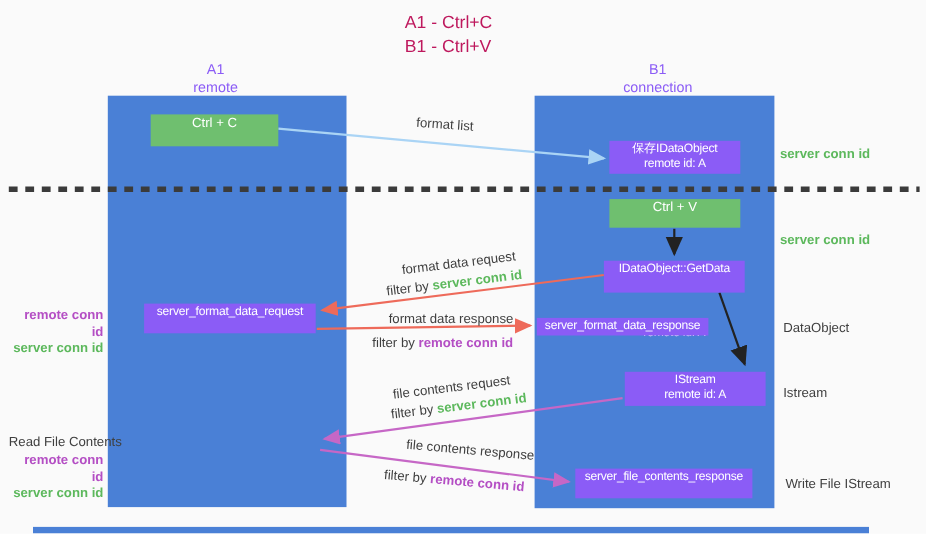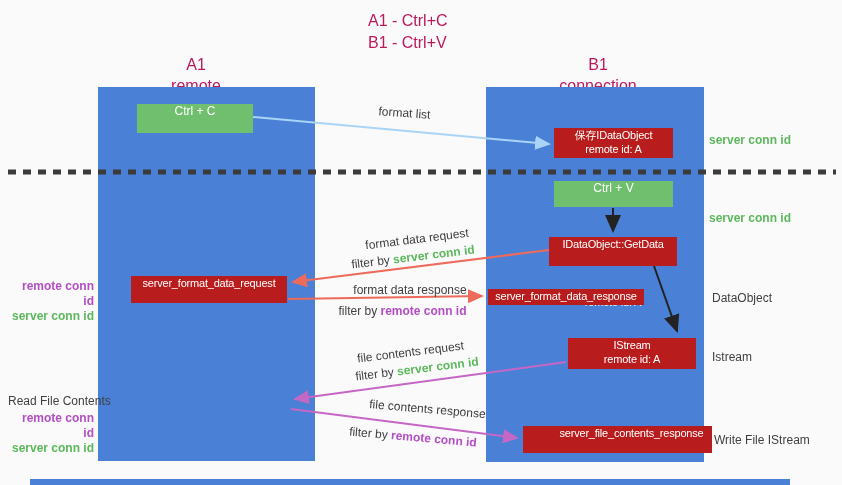--- a/index.html
+++ b/index.html
@@ -3,28 +3,28 @@
 <meta charset="utf-8">
 <style>
   html,body { margin:0; padding:0; }
   .canvas {
     position:relative; width:842px; height:485px;
     background:#fafafa; overflow:hidden;
     font-family:"Liberation Sans", sans-serif; color:#3f3f3f;
   }
   .abs { position:absolute; }
   .title { font-size:16px; line-height:1.35; color:#be185d; }
-  .lane-hdr { text-align:center; font-size:16px; line-height:1.3; color:#be185d; }
+  .lane-hdr { text-align:center; font-size:13px; line-height:1.3; color:#8b5cf6; }
   .lane { background:#4a80d6; }
   .node {
     display:flex; flex-direction:column; align-items:center; justify-content:flex-start;
     color:#fff; font-size:11px; line-height:1.3; text-align:center; white-space:nowrap;
   }
   .node.green { background:#6fbf6f; font-size:12px; }
-  .node.orange { background:#b91c1c; letter-spacing:-0.2px; }
+  .node.orange { background:#8b5cf6; letter-spacing:-0.2px; }
   .lbl { font-size:12px; white-space:nowrap; }
   .green-t { color:#5cb85c; font-weight:bold; }
   .purple-t { color:#b44ec4; font-weight:bold; }
   .conn-block { text-align:right; font-size:12px; font-weight:bold; line-height:1.25; }
   .arrow-lbl { font-size:12px; text-align:center; white-space:nowrap; transform-origin:center; color:#3f3f3f; }
   svg.arrows { position:absolute; left:0; top:0; pointer-events:none; }
 </style>
 </head>
 <body>
 
@@ -100,21 +100,21 @@
   <div class="abs node orange" style="left:488px; top:289px; width:156px; height:16px;">
     <div>server_format_data_response</div>
   </div>
 
   <div class="abs node orange" style="left:568px; top:338px; width:128px; height:31px;">
     <div>IStream</div>
     <div>remote id: A</div>
   </div>
 
 
-  <div class="abs node orange" style="left:523px; top:426px; width:161px; height:27px;padding-left:28px;">
+  <div class="abs node orange" style="left:523px; top:426px; width:161px; height:27px;">
     <div>server_file_contents_response</div>
   </div>
 
   <div class="abs lbl green-t" style="left:709px; top:133px;">server conn id</div>
   <div class="abs lbl green-t" style="left:709px; top:211px;">server conn id</div>
   <div class="abs lbl" style="left:712px; top:245px;margin-top:46px;">DataObject</div>
   <div class="abs lbl" style="left:712px; top:350px;">Istream</div>
   <div class="abs lbl" style="left:714px; top:433px;">Write File IStream</div>
 
   <div class="abs lbl" style="left:8px; top:394px;">Read File Contents</div>

